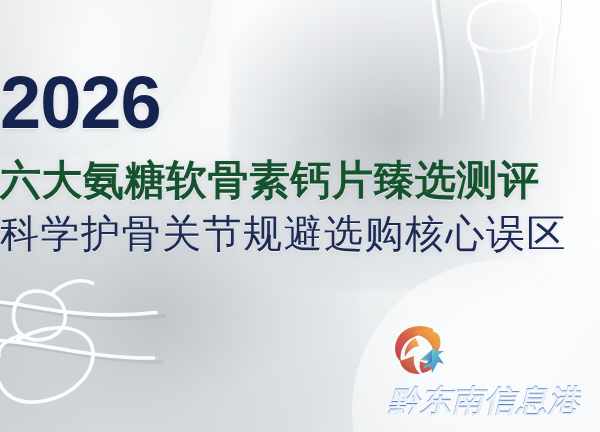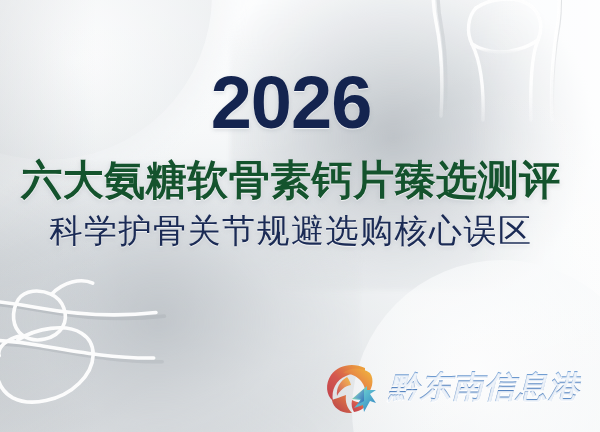--- a/index.html
+++ b/index.html
@@ -62,21 +62,20 @@
 
   
   .art { position:absolute; pointer-events:none; }
   .art-knee-tr { right:-8px; top:-66px; width:210px; height:240px; opacity:.95; }
   .art-knee-bl { left:-34px; bottom:-34px; width:250px; height:210px;
                  transform:rotate(-26deg); transform-origin:30% 70%; opacity:.95; }
 
   
   .text-block {
     position:absolute; left:0; right:18px; top:0;
-    text-align:center;
   }
   .year {
     margin-top:66px;
     font-family:"Liberation Sans", sans-serif;
     font-size:74px;
     font-weight:700;
     letter-spacing:-1px;
     line-height:1;
     color:#14244f;
     text-shadow:0 1px 1px rgba(255,255,255,.85), 0 2px 4px rgba(140,148,158,.30);
@@ -87,35 +86,36 @@
     font-size:41px;
     font-weight:700;
     letter-spacing:0.5px;
     line-height:1.08;
     color:#14532d;
     text-shadow:0 1px 1px rgba(255,255,255,.8), 0 2px 5px rgba(140,148,158,.26);
   }
   .subline {
     margin-top:11px;
     font-family:"Liberation Sans", sans-serif;
-    font-size:33px;
+    font-size:39px;
     font-weight:400;
     letter-spacing:1.5px;
     line-height:1.1;
     color:#1b2b55;
     text-shadow:0 1px 1px rgba(255,255,255,.75), 0 2px 4px rgba(150,156,164,.22);
   }
 
   
   .logo {
     position:absolute;
     right:16px; bottom:14px;
     display:flex;
-    align-items:center;
+    align-items:flex-start;
     gap:6px;
+    flex-direction:column;
   }
   .logo-mark { width:62px; height:62px; flex:0 0 62px; }
   .logo-words { display:flex; flex-direction:column; align-items:flex-start; }
   .logo-cn {
     font-family:"Liberation Serif", serif;
     font-size:31px;
     font-weight:700;
     font-style:italic;
     line-height:1.05;
     letter-spacing:1px;

